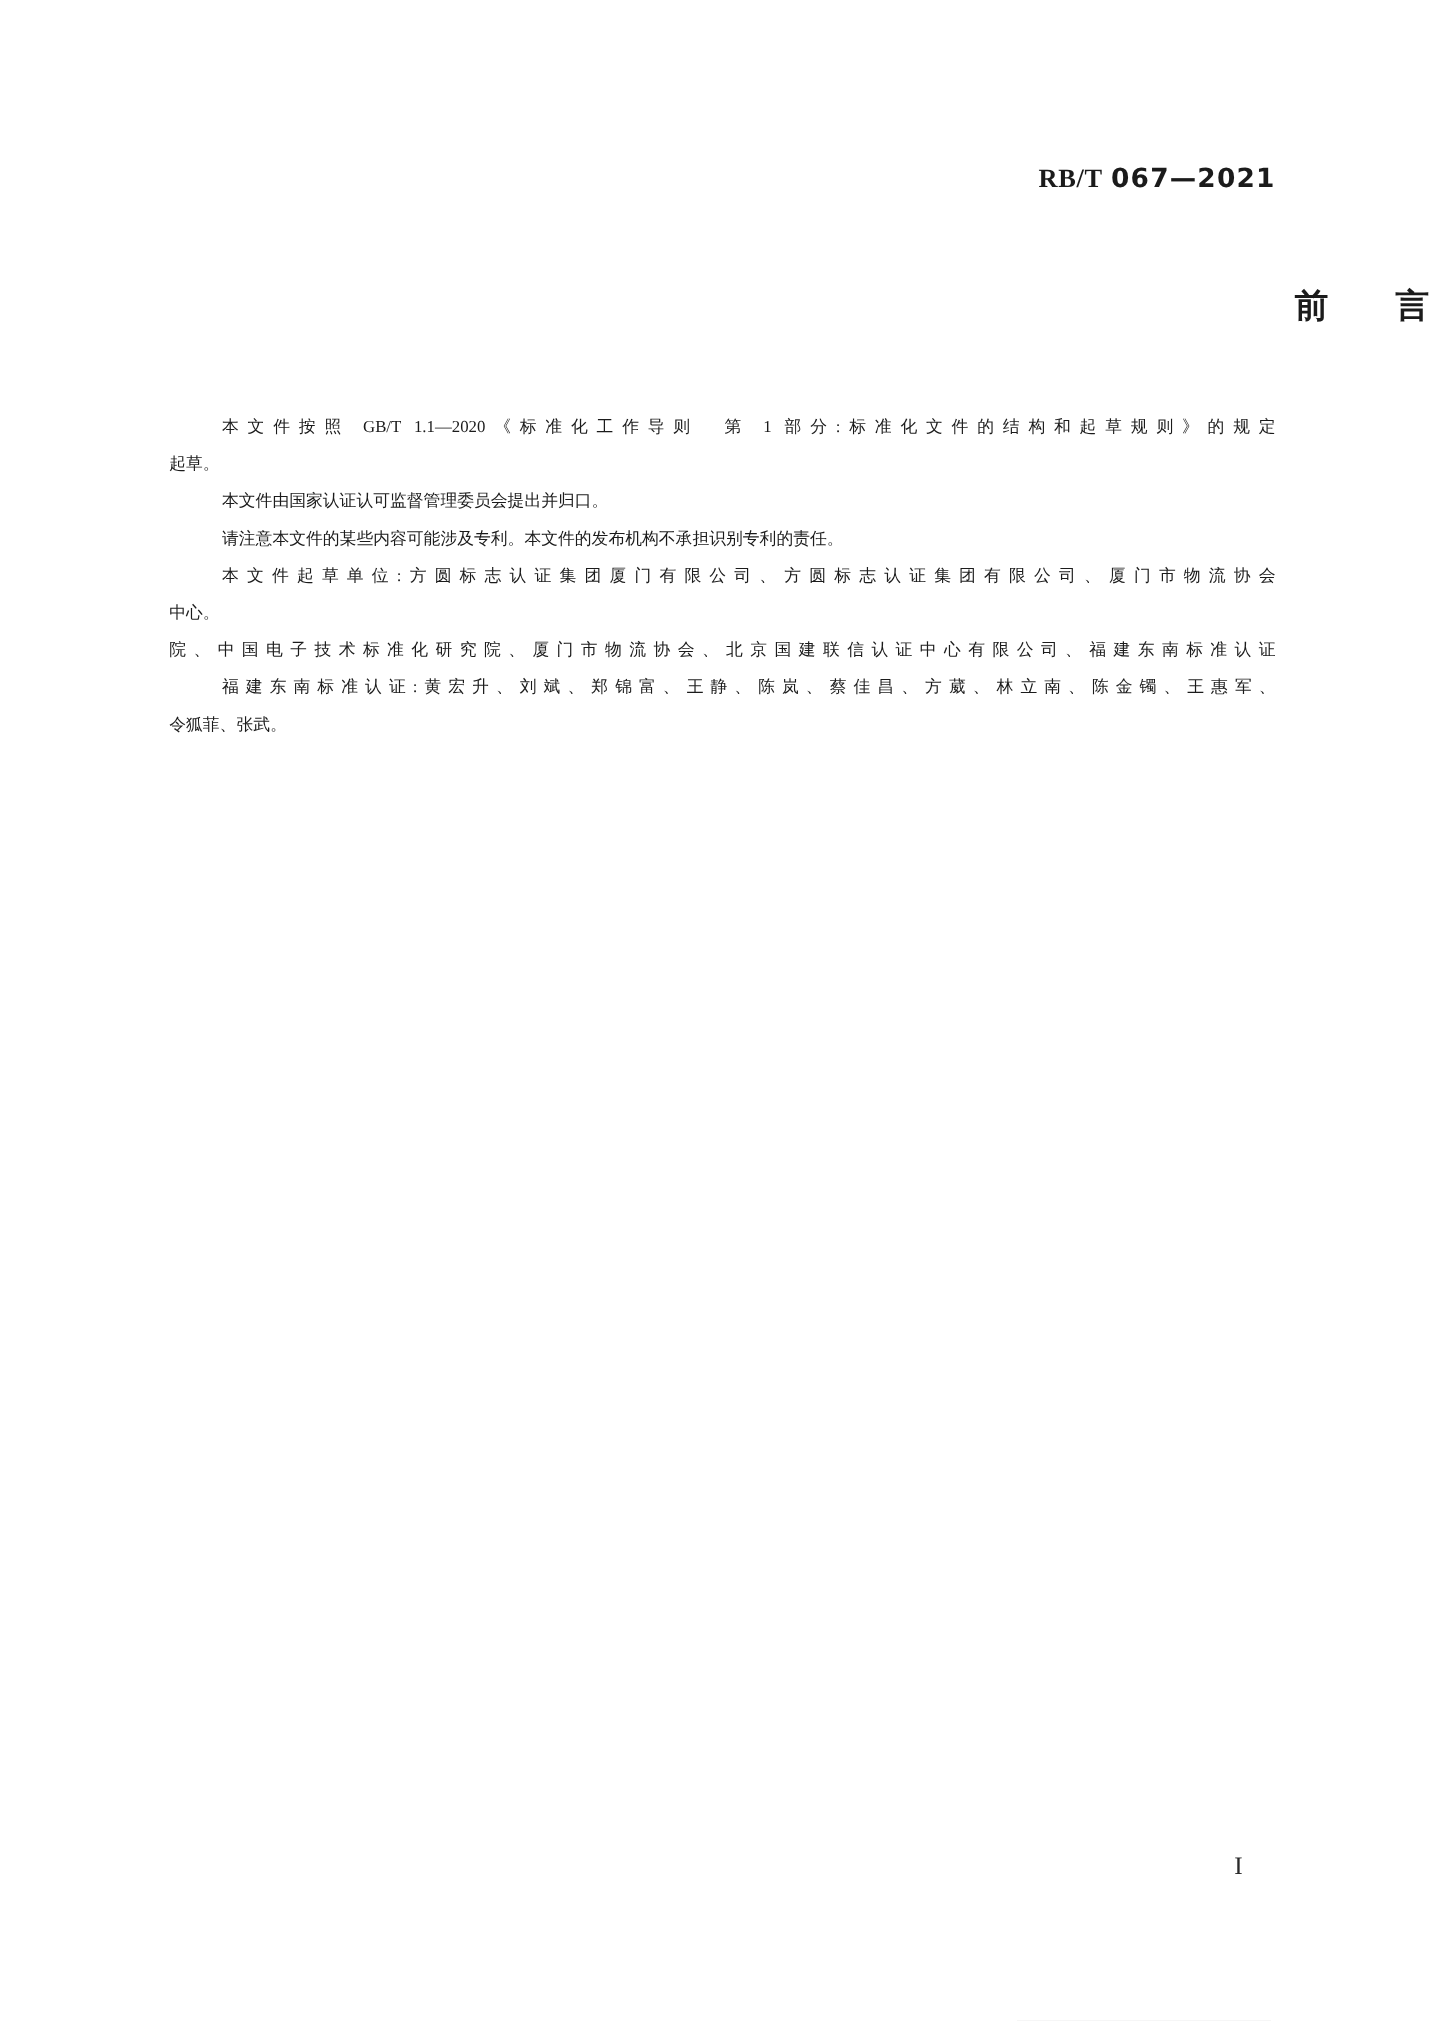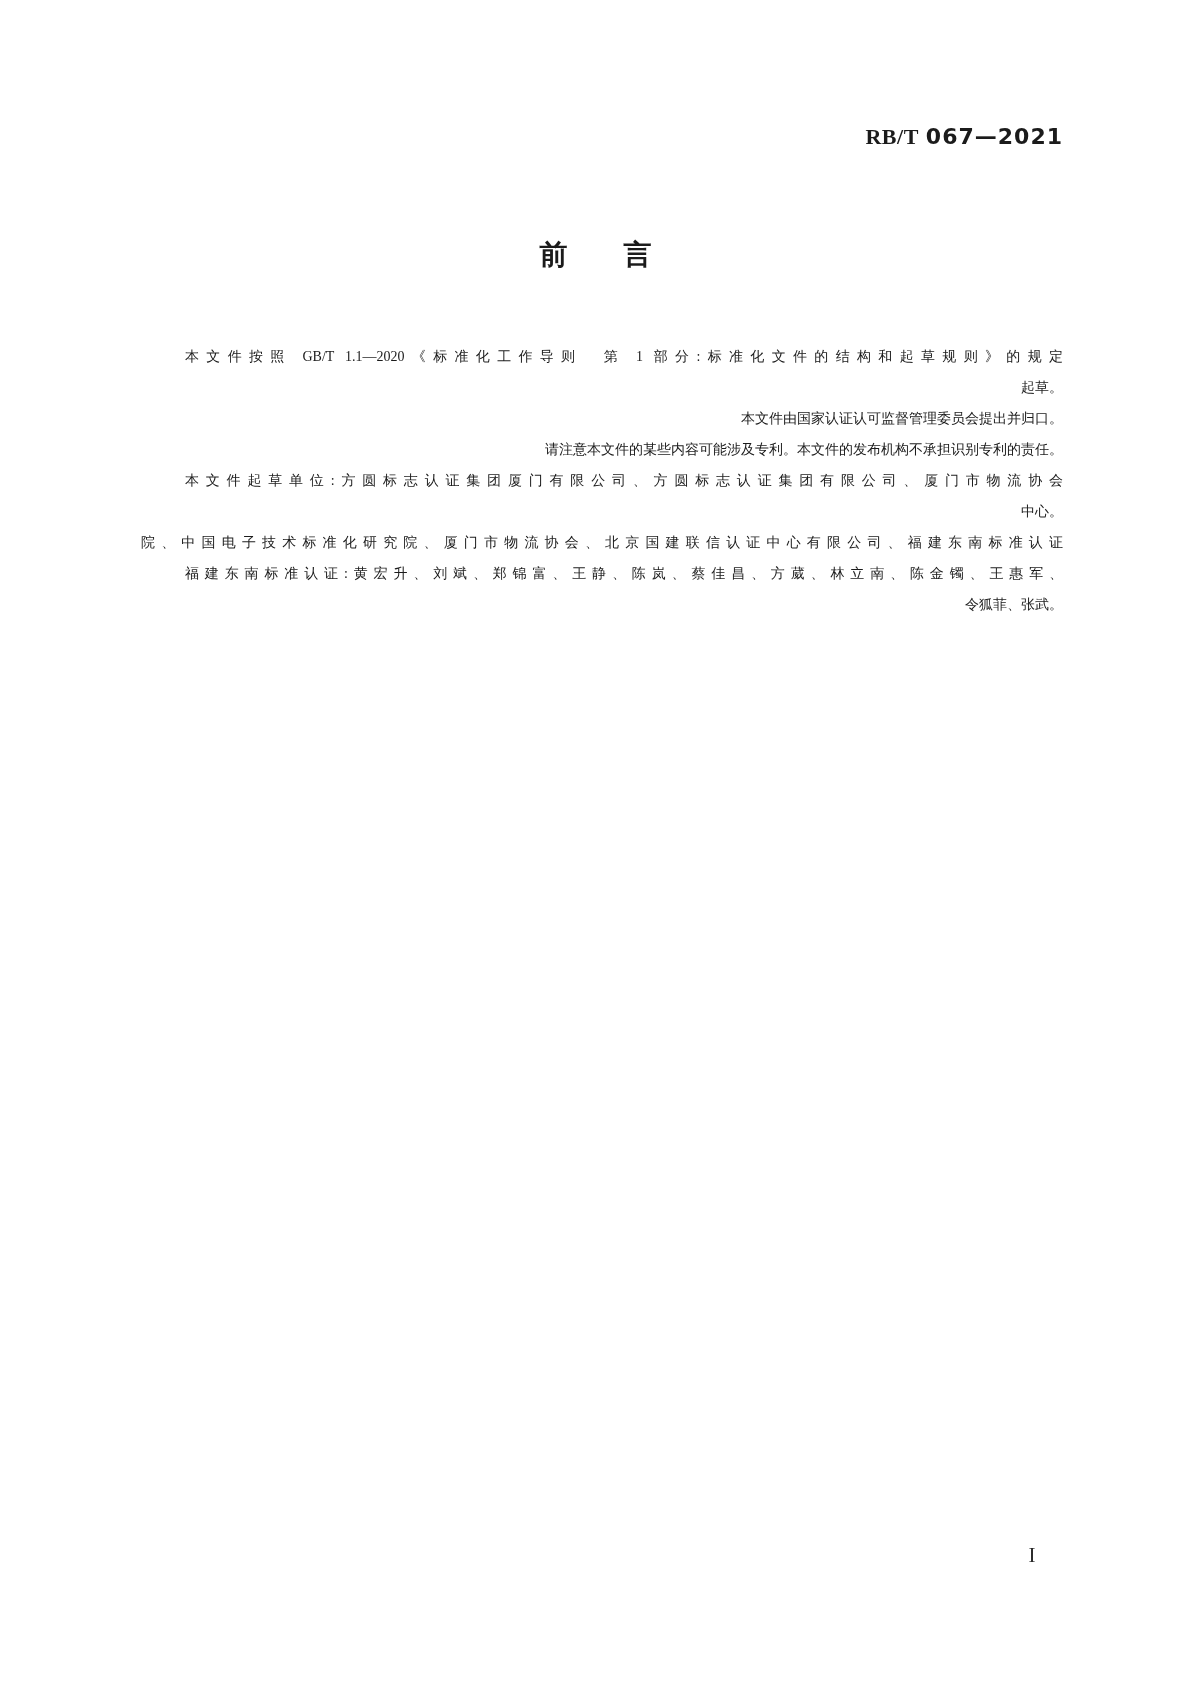--- a/index.html
+++ b/index.html
@@ -12,60 +12,60 @@
     width: 1191px;
     height: 1684px;
     margin: 0 auto;
     background: #ffffff;
     color: #1b1b1b;
     font-family: "Liberation Serif", "DejaVu Serif", serif;
     overflow: hidden;
   }
   .doc-header {
     position: absolute;
-    top: 124px;
+    top: 136px;
     right: 128px;
     font-size: 22px;
     font-weight: bold;
     white-space: nowrap;
     letter-spacing: 0.5px;
   }
   .doc-header .code {
     font-family: "Liberation Serif", "DejaVu Serif", serif;
   }
   .doc-header .num {
     font-family: "DejaVu Sans", "Liberation Sans", sans-serif;
     margin-left: 7px;
     letter-spacing: 1px;
   }
   .doc-title {
     position: absolute;
     top: 238px;
     left: 0;
     width: 100%;
     margin: 0;
-    text-align: center;
+    text-align: right;
     font-family: "DejaVu Sans", "Liberation Sans", sans-serif;
     font-weight: bold;
     font-size: 28px;
     line-height: 34px;
   }
   .doc-body {
     position: absolute;
     top: 341px;
     left: 141px;
     width: 922px;
     font-size: 14px;
   }
   .line {
     margin: 0;
     height: 31px;
     line-height: 31px;
     white-space: nowrap;
-    text-align: right;
+    text-align: left;
   }
   .line.indent {
     text-indent: 44px;
   }
   .line.fill {
     text-align: justify;
     text-align-last: justify;
     text-justify: inter-character;
   }
   .page-number {

